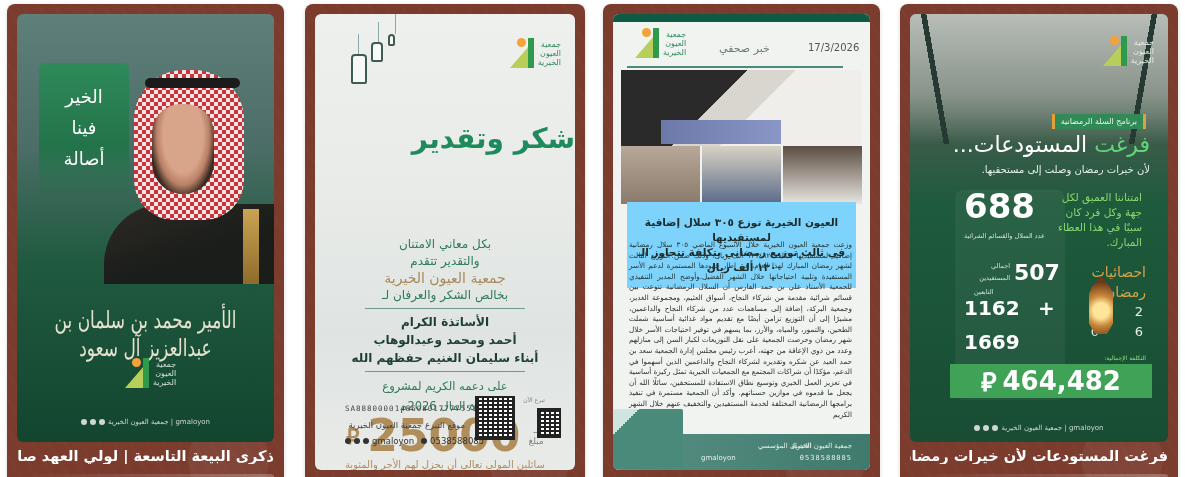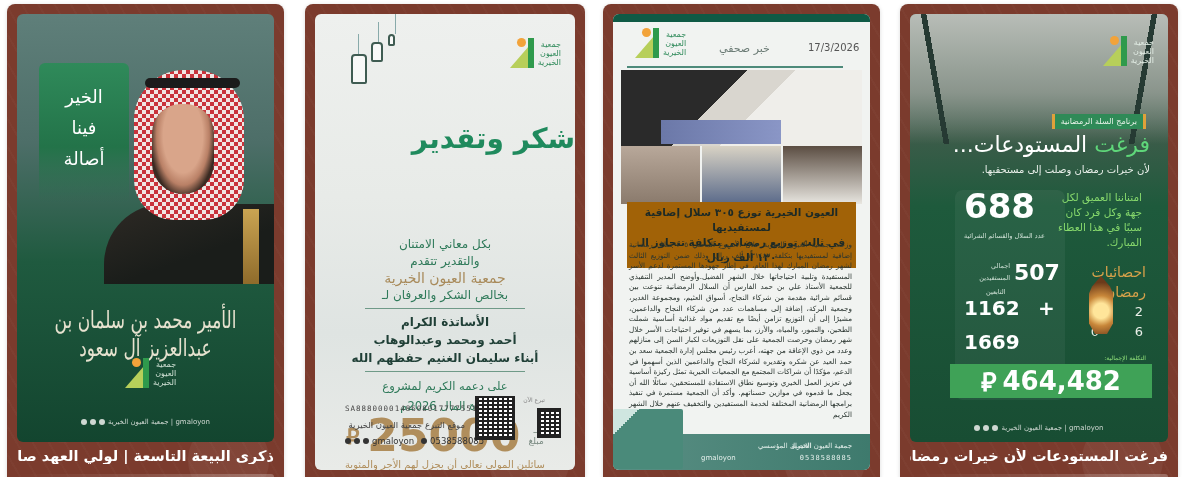--- a/index.html
+++ b/index.html
@@ -140,22 +140,22 @@
   .c3-date { position: absolute; top: 28px; left: 195px; font-size: 10px; color: #555; }
   .c3-rule { position: absolute; top: 52px; left: 14px; width: 216px; height: 2px; background: #4d8a7a; }
   .c3-photo1 { position: absolute; left: 8px; right: 8px; top: 56px; height: 76px;
     background: linear-gradient(135deg, #2a2a2a 0 40%, #d9d6cf 40% 55%, #efeeea 55% 100%); }
   .c3-photo1::after { content: ""; position: absolute; left: 40px; top: 50px; width: 120px; height: 24px;
     background: linear-gradient(90deg, #6b78a8, #8a96c6); }
   .c3-photos2 { position: absolute; left: 8px; right: 8px; top: 132px; height: 58px; display: flex; gap: 2px; }
   .c3-photos2 div { flex: 1; background: linear-gradient(180deg, #b8a89a, #8a7a6c); }
   .c3-photos2 div:nth-child(2) { background: linear-gradient(180deg, #d8d2c4, #5a6a8a); }
   .c3-photos2 div:nth-child(3) { background: linear-gradient(180deg, #5b4d42, #e8e6e0); }
-  .c3-headline { position: absolute; left: 14px; right: 14px; top: 188px; background: #a16207; direction: rtl; text-align: center;
-    font-size: 10.5px; font-weight: bold; color: #1d2a26; line-height: 15px; padding: 3px 2px; }
+  .c3-headline { position: absolute; left: 14px; right: 14px; top: 188px; background: #7dd3fc; direction: rtl; text-align: center;
+    font-size: 10.5px; font-weight: bold; color: #1d2a26; line-height: 15px; padding: 13px 2px; }
   .c3-body { position: absolute; left: 16px; right: 18px; top: 226px; direction: rtl; text-align: justify;
     font-size: 7.2px; line-height: 10.6px; color: #2a3530; }
   .c3-building { position: absolute; left: 0; top: 395px; width: 70px; height: 60px;
     background: linear-gradient(135deg, #cfe6e0 0 20%, #4a8a7a 20% 100%); border-radius: 2px; }
   .c3-footer { position: absolute; left: 0; right: 0; top: 420px; height: 36px; background: linear-gradient(90deg, #5a8f84, #3e7a6d);
     color: #e5f0ec; font-size: 7px; }
   .c3-f1 { position: absolute; right: 18px; top: 8px; direction: rtl; }
   .c3-f2 { position: absolute; right: 18px; top: 20px; font-family: "DejaVu Sans Mono", monospace; letter-spacing: 1px; }
   .c3-f3 { position: absolute; left: 145px; top: 8px; direction: rtl; }
   .c3-f4 { position: absolute; left: 88px; top: 20px; }
@@ -173,21 +173,21 @@
   .c4-tag { position: absolute; right: 22px; top: 100px; background: #2f8a57; color: #e9f3ea; font-size: 8px; padding: 3px 6px; border-right: 3px solid #e0a13a; border-left: 3px solid #e0a13a; direction: rtl; }
   .c4-title { position: absolute; right: 18px; top: 118px; direction: rtl; font-size: 22px; color: #fff; }
   .c4-title .hl { color: #5fd77a; }
   .c4-sub { position: absolute; right: 18px; top: 150px; direction: rtl; font-size: 10px; color: #e8efe9; }
   .c4-panel { position: absolute; left: 45px; top: 176px; width: 110px; height: 210px; background: rgba(255,255,255,.05); border-radius: 8px; }
   .c4-999 { position: absolute; left: 54px; top: 172px; font-size: 34px; font-weight: bold; color: #fff; }
   .c4-999lbl { position: absolute; left: 54px; top: 216px; font-size: 6.5px; color: #cfe1d6; direction: rtl; width: 95px; text-align: left; line-height: 13px; }
   .c4-thanks { position: absolute; right: 26px; top: 176px; direction: rtl; color: #86d86c; font-size: 10.5px; line-height: 15px; width: 90px; }
   .c4-507 { position: absolute; left: 104px; top: 246px; font-size: 22px; font-weight: bold; color: #fff; }
   .c4-507lbl { position: absolute; left: 54px; top: 246px; font-size: 6.5px; color: #cfe1d6; direction: rtl; width: 46px; text-align: right; line-height: 12px; }
-  .c4-followlbl { position: absolute; left: 64px; top: 274px; font-size: 6.5px; color: #cfe1d6; direction: rtl; margin-left: 12px; }
+  .c4-followlbl { position: absolute; left: 64px; top: 274px; font-size: 6.5px; color: #cfe1d6; direction: rtl; }
   .c4-1162 { position: absolute; left: 54px; top: 282px; font-size: 20px; font-weight: bold; color: #fff; }
   .c4-plus { position: absolute; left: 128px; top: 282px; font-size: 20px; font-weight: bold; color: #fff; }
   .c4-1669 { position: absolute; left: 54px; top: 316px; font-size: 20px; font-weight: bold; color: #fff; }
   .c4-stats-ar { position: absolute; right: 22px; top: 248px; color: #d8a24a; font-size: 14px; direction: rtl; line-height: 20px; text-align: right; }
   .c4-year { position: absolute; right: 22px; top: 290px; color: #e9efe8; font-size: 13px; display: grid; grid-template-columns: 14px 30px 14px; grid-template-rows: 20px 20px; text-align: center; }
   .c4-lantern { position: absolute; right: 52px; top: 262px; width: 30px; height: 58px;
     background: radial-gradient(circle at 50% 60%, #ffe59a 0 20%, #c8873a 40%, #6b3a1a 75%);
     clip-path: polygon(50% 0, 80% 18%, 90% 30%, 90% 82%, 70% 100%, 30% 100%, 10% 82%, 10% 30%, 20% 18%); }
   .c4-costlbl { position: absolute; right: 22px; top: 340px; font-size: 6px; color: #8fe07a; direction: rtl; }
   .c4-cost { position: absolute; left: 40px; right: 16px; top: 350px; height: 34px; background: #3fa257; color: #fff;

